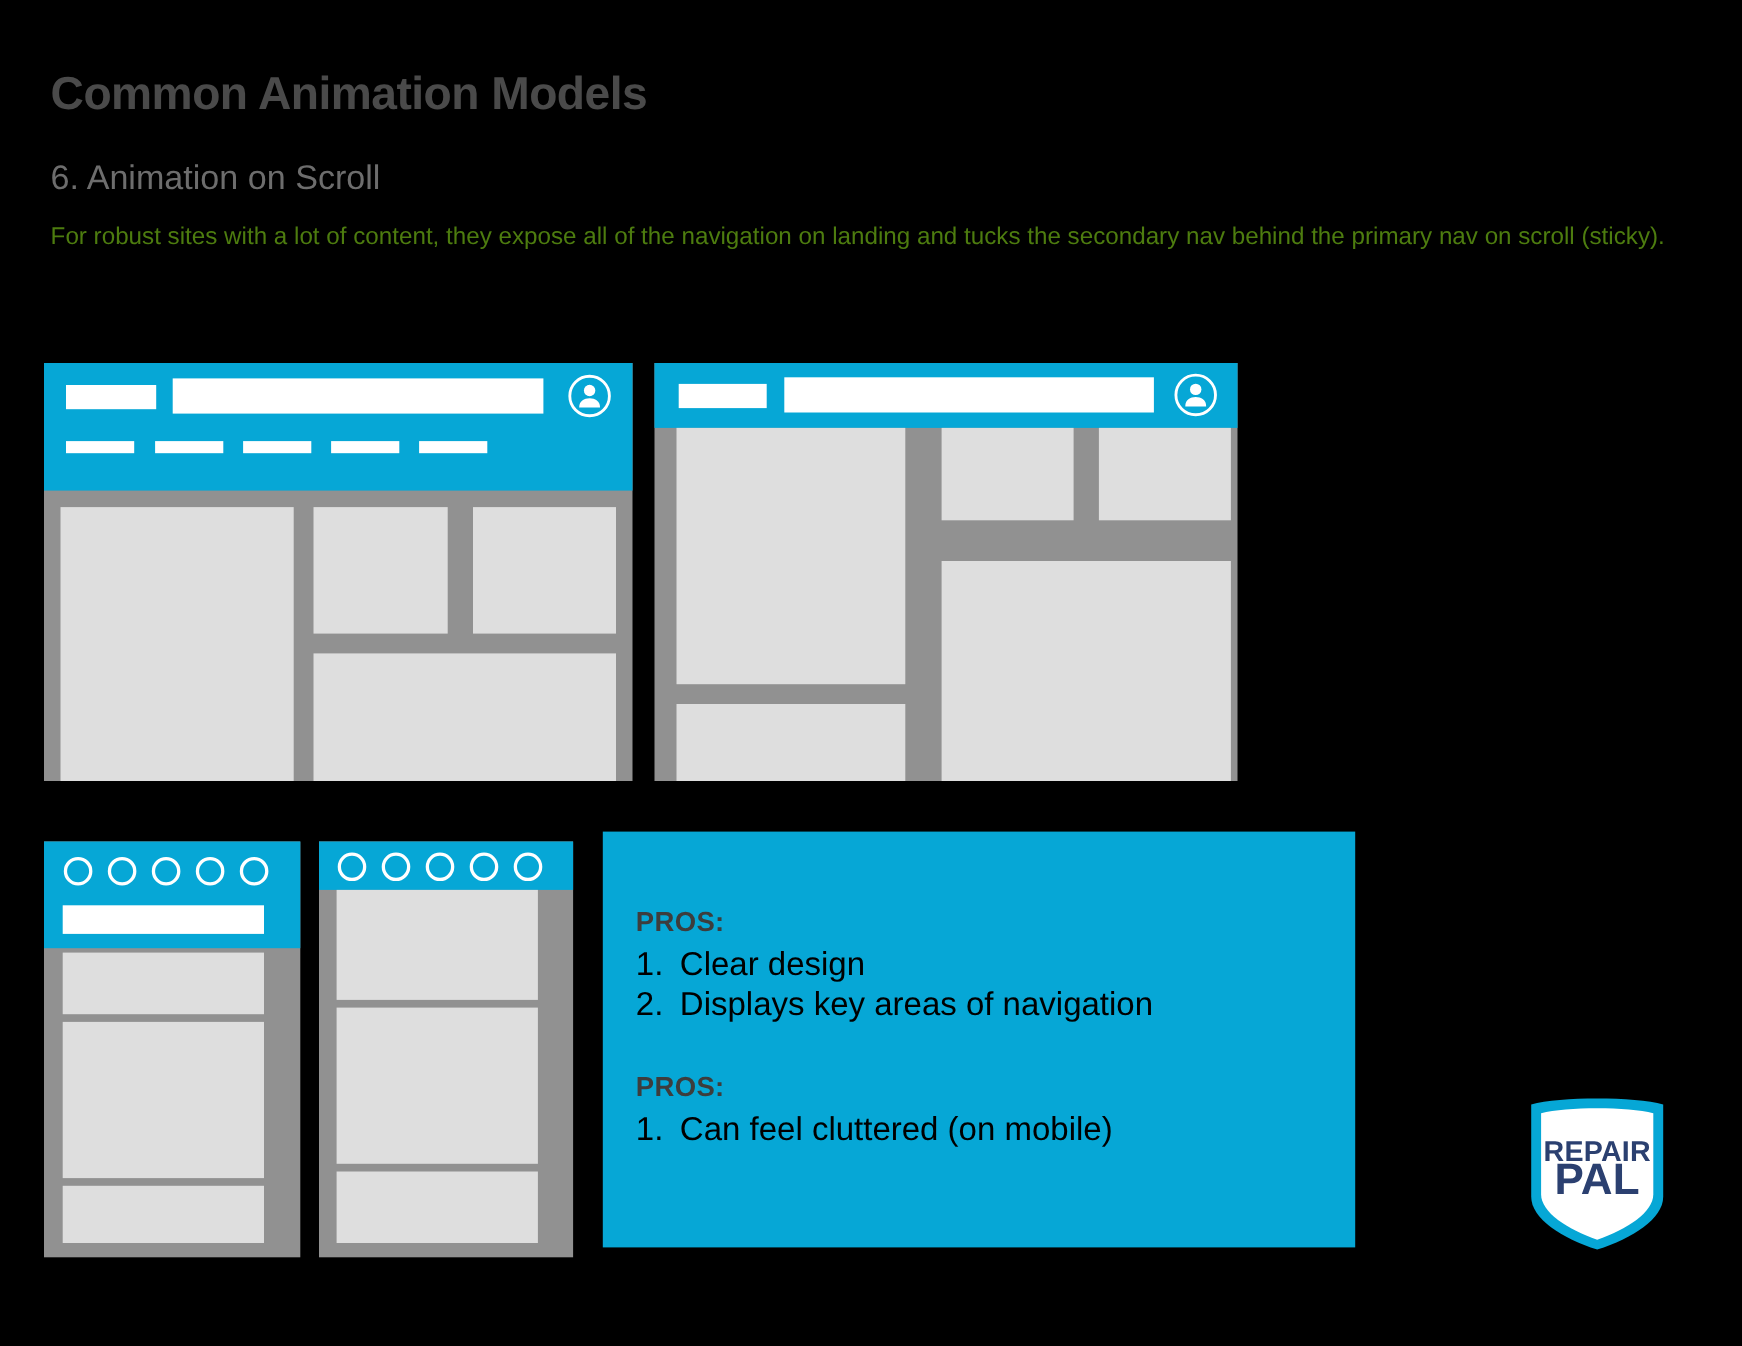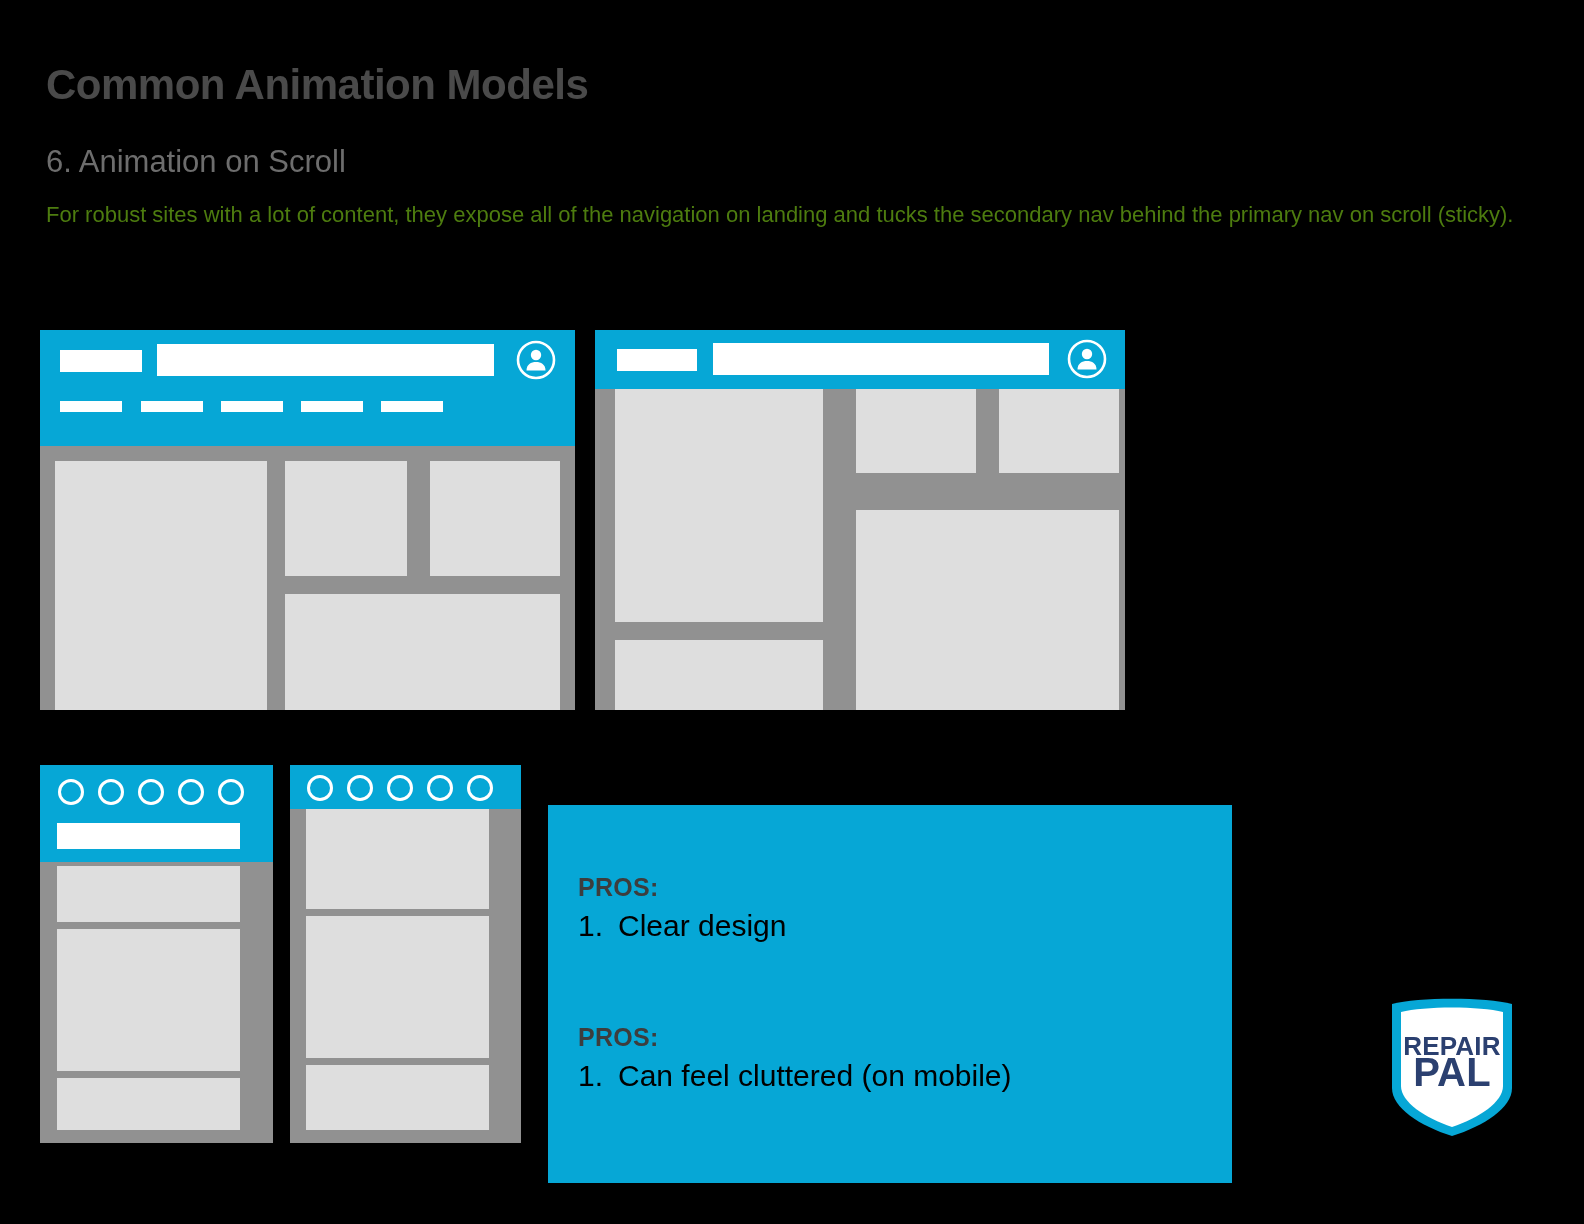--- a/index.html
+++ b/index.html
@@ -83,21 +83,21 @@
   #wireframe-desktop-2 { left: 595px; top: 330px; width: 530px; height: 380px; }
 
   
   #wireframe-mobile-1 { left: 40px; top: 765px; width: 233px; height: 378px; }
   #wireframe-mobile-2 { left: 290px; top: 765px; width: 231px; height: 378px; }
 
   
   #proscons-panel {
     position: absolute;
     left: 548px;
-    top: 805px;
+    top: 756px;
     width: 684px;
     height: 378px;
     background: #06A7D6;
   }
   .pc-heading {
     position: absolute;
     left: 30px;
     font-size: 25px;
     font-weight: bold;
     color: #3d3d3d;
@@ -216,20 +216,23 @@
   <div class="block" style="left:16px; top:151px; width:183px; height:142px;"></div>
   <div class="block" style="left:16px; top:300px; width:183px; height:65px;"></div>
 </div>
 
 <div id="proscons-panel">
   <div class="pc-heading" style="top:68px;">PROS:</div>
 
   <div class="pc-item" style="top:104px;">
     <span class="num">1.</span><span>Clear design</span>
   </div>
+  <div class="pc-item" style="top:141px;">
+    <span class="num">2.</span><span>Displays key areas of navigation</span>
+  </div>
 
   <div class="pc-heading" style="top:218px;">PROS:</div>
 
   <div class="pc-item" style="top:254px;">
     <span class="num">1.</span><span>Can feel cluttered (on mobile)</span>
   </div>
 </div>
 
 <div id="repairpal-logo">
   <svg width="128" height="143" viewBox="0 0 128 143">

